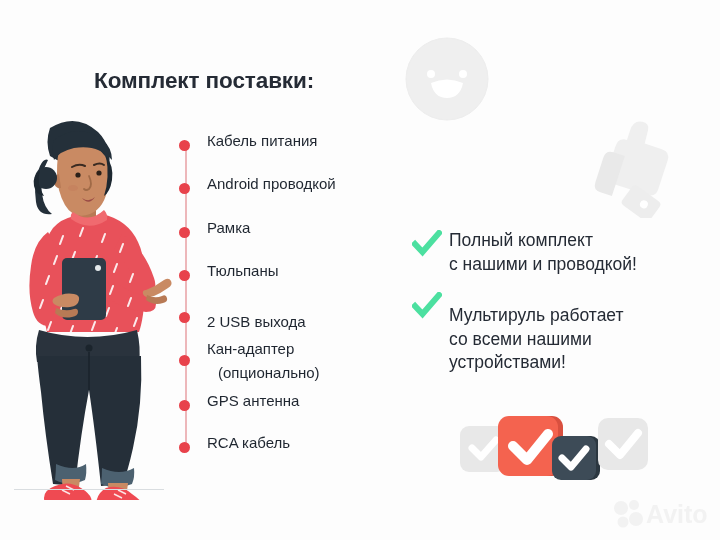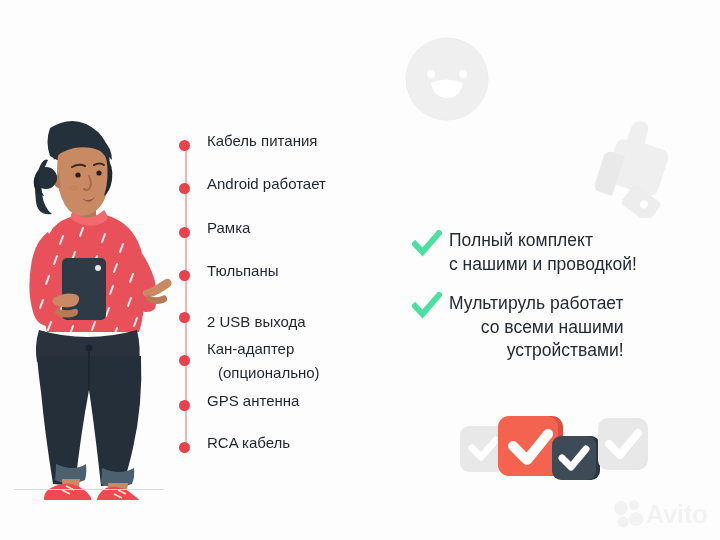--- a/index.html
+++ b/index.html
@@ -132,21 +132,21 @@
     font-size: 17.5px;
     line-height: 23.5px;
     color: #252b35;
     white-space: pre;
   }
   #benefit-1 { left: 412px; top: 230px; }
   #benefit-1 .benefit-check { top: 0px; }
   #benefit-1 .benefit-text  { top: -1px; }
   #benefit-2 { left: 412px; top: 292px; }
   #benefit-2 .benefit-check { top: 0px; }
-  #benefit-2 .benefit-text  { top: 0px; text-align: right; }
+  #benefit-2 .benefit-text  { top: 12px; }
 
   
   #woman-illustration {
     position: absolute;
     left: 10px;
     top: 112px;
     width: 165px;
     height: 388px;
   }
   #floor-line {
@@ -178,33 +178,34 @@
     <svg viewBox="0 0 104 110" width="104" height="110" aria-hidden="true">
       <g transform="rotate(18 52 55)">
         <path d="M42 44 L42 24 q0 -11 9 -12 q7 -1 8 6 l1 14 l18 0 q9 0 9 9 l0 30 q0 9 -9 9 l-36 0 q-9 0 -9 -9 l0 -27 q0 -10 9 -10 z" fill="#efefef"></path>
         <path d="M33 50 l12 0 l0 42 l-12 0 q-8 0 -8 -8 l0 -26 q0 -8 8 -8 z" fill="#e9e9e9"></path>
         <rect x="58" y="78" width="34" height="24" rx="4" fill="#ededed" transform="rotate(18 75 90)"></rect>
         <circle cx="78" cy="90" r="4" fill="#ffffff"></circle>
       </g>
     </svg>
   </div>
 
+  <div id="heading">Комплект поставки:</div>
 
   <div id="connector-line"></div>
 
   <ul id="spec-list">
 
     <li class="spec-item" style="top:0px;">
       <span class="spec-dot" style="top:8px;"></span>
       <span class="spec-label" style="top:0px;">Кабель питания</span>
     </li>
 
     <li class="spec-item" style="top:43px;">
       <span class="spec-dot" style="top:8px;"></span>
-      <span class="spec-label" style="top:0px;">Android работает</span>
+      <span class="spec-label" style="top:0px;">Android проводкой</span>
     </li>
 
     <li class="spec-item" style="top:87px;">
       <span class="spec-dot" style="top:8px;"></span>
       <span class="spec-label" style="top:0px;">Рамка</span>
     </li>
 
     <li class="spec-item" style="top:130px;">
       <span class="spec-dot" style="top:8px;"></span>
       <span class="spec-label" style="top:0px;text-align:right;">Тюльпаны</span>

